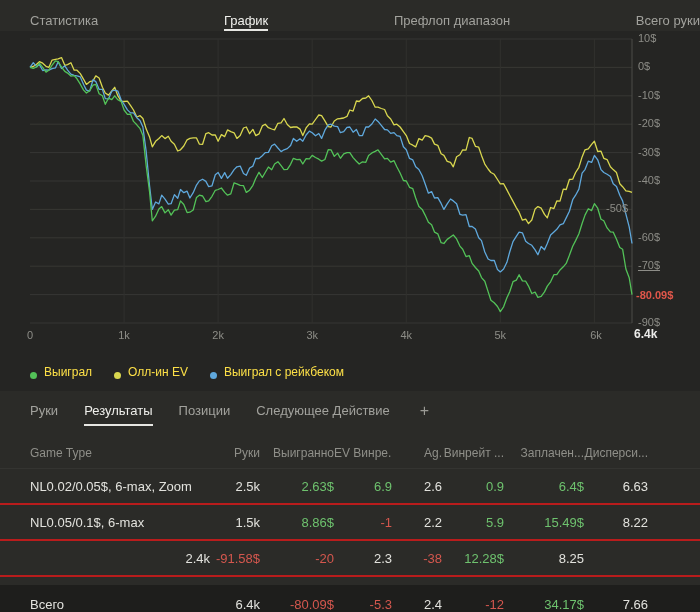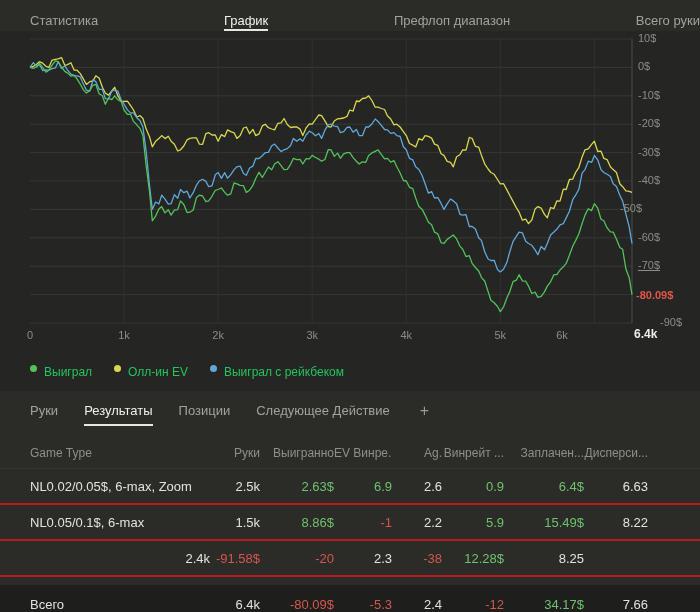--- a/index.html
+++ b/index.html
@@ -17,21 +17,21 @@
   
   .upper{background:#252523;}
   .chart-wrap{position:relative;height:325px;}
   .chart-wrap svg{position:absolute;left:0;top:0;}
   .axis-label{position:absolute;font-size:11px;color:#8d8d87;white-space:nowrap;}
   .x-label{transform:translateX(-50%);}
   .cur-label{position:absolute;left:634px;font-size:11px;font-weight:bold;color:#e0564a;background:#252523;padding:1px 2px;z-index:3;}
   .x-end{position:absolute;left:634px;top:296px;font-size:12px;font-weight:bold;color:#ececea;}
   
   .legend{display:flex;gap:22px;align-items:center;padding:9px 0 12px 30px;}
-  .legend-item{display:flex;align-items:flex-start;gap:7px;font-size:12px;color:#22c55e;cursor:pointer;}
+  .legend-item{display:flex;align-items:flex-end;gap:7px;font-size:12px;color:#fde047;cursor:pointer;}
   .dot{width:7px;height:7px;border-radius:50%;flex:0 0 auto;}
   
   .result-tabs{display:flex;gap:26px;padding:12px 0 0 30px;align-items:flex-start;background:#2b2b28;}
   .plus-tab{font-size:16px;line-height:16px;color:#9a9a94;cursor:pointer;padding:0 4px;}
   
   .table{margin-top:12px;}
   .trow{display:grid;grid-template-columns:180px 50px 74px 58px 50px 62px 80px 64px;
         padding:0 24px 0 30px;align-items:center;height:34px;}
   .trow.header{height:30px;border-bottom:1px solid #343431;}
   .hcell{font-size:12px;color:#8f8f89;text-align:right;white-space:nowrap;overflow:hidden;cursor:pointer;}
@@ -79,32 +79,32 @@
           <path d="M30.0,36.4 L33.3,31.7 L36.6,35.7 L39.4,33.6 L42.7,39.5 L46.0,38.9 L48.8,39.2 L52.1,37.6 L55.4,36.9 L58.2,30.7 L61.5,37.5 L64.8,34.8 L67.6,39.2 L70.9,43.1 L74.2,44.3 L77.0,44.9 L80.3,45.9 L83.6,53.5 L86.4,59.1 L89.7,60.1 L93.0,48.7 L95.8,50.6 L99.1,58.3 L102.4,58.4 L105.3,67.6 L108.5,67.9 L111.8,60.0 L114.7,59.1 L117.9,60.2 L121.2,69.0 L124.1,73.3 L127.4,78.9 L130.6,81.9 L133.5,81.8 L136.8,86.7 L140.1,89.8 L142.9,96.0 L146.2,120.7 L149.5,154.3 L152.3,178.4 L155.6,171.0 L158.9,172.9 L161.7,164.2 L165.0,168.1 L168.3,173.1 L171.1,172.7 L174.4,163.6 L177.7,167.2 L180.5,158.5 L183.8,161.7 L187.1,160.2 L189.9,167.0 L193.2,161.7 L196.5,154.1 L199.3,150.0 L202.6,148.2 L205.9,150.4 L208.7,155.7 L212.0,154.8 L215.3,143.7 L218.1,141.5 L221.4,147.4 L224.7,141.6 L227.5,147.2 L230.8,143.6 L234.1,138.6 L236.9,135.8 L240.2,135.1 L243.5,142.5 L246.3,144.3 L249.6,137.0 L252.9,135.1 L255.8,127.3 L259.0,127.5 L262.3,124.7 L265.2,121.6 L268.4,121.4 L271.7,114.8 L274.6,113.1 L277.9,117.0 L281.1,120.6 L284.0,118.8 L287.3,117.6 L290.6,114.5 L293.4,107.4 L296.7,110.3 L300.0,107.8 L302.8,110.2 L306.1,104.0 L309.4,100.1 L312.2,101.7 L315.5,104.8 L318.8,102.5 L321.6,107.4 L324.9,99.2 L328.2,93.8 L331.0,93.2 L334.3,95.1 L337.6,95.6 L340.4,101.7 L343.7,100.7 L347.0,96.3 L349.8,96.0 L353.1,101.2 L356.4,98.5 L359.2,104.6 L362.5,104.5 L365.8,95.9 L368.6,96.0 L371.9,93.0 L375.2,88.0 L378.0,90.4 L381.3,94.4 L384.6,98.5 L387.4,98.9 L390.7,102.4 L394.0,101.6 L396.8,104.6 L400.1,105.4 L403.4,115.8 L406.3,118.8 L409.5,127.4 L412.8,128.9 L415.7,135.8 L418.9,138.5 L422.2,144.7 L425.1,152.8 L428.4,162.2 L431.6,160.6 L434.5,167.0 L437.8,166.6 L441.1,172.4 L443.9,178.4 L447.2,172.9 L450.5,168.0 L453.3,169.9 L456.6,172.7 L459.9,183.3 L462.7,184.1 L466.0,183.6 L469.3,195.5 L472.1,195.4 L475.4,198.1 L478.7,206.7 L481.5,209.6 L484.8,221.0 L488.1,228.0 L490.9,229.5 L494.2,229.3 L497.5,238.6 L500.3,240.9 L503.6,238.0 L506.9,231.3 L509.7,221.0 L513.0,210.6 L516.3,205.3 L519.1,201.1 L522.4,201.8 L525.7,210.3 L528.5,212.5 L531.8,214.3 L535.1,218.9 L537.9,223.8 L541.2,215.5 L544.5,218.8 L547.3,212.5 L550.6,204.0 L553.9,201.0 L556.8,198.3 L560.0,193.9 L563.3,192.7 L566.2,186.9 L569.4,180.2 L572.7,168.7 L575.6,164.2 L578.9,158.1 L582.1,142.2 L585.0,138.6 L588.3,130.2 L591.6,131.4 L594.4,124.4 L597.7,128.8 L601.0,138.6 L603.8,141.5 L607.1,143.3 L610.4,145.5 L613.2,152.8 L616.5,155.5 L619.8,164.3 L622.6,169.9 L625.9,183.2 L629.2,195.9 L632.0,212.5" fill="none" stroke="#5fa8dc" stroke-width="1.3" stroke-linejoin="round"></path>
           <path d="M30.0,36.4 L33.3,37.4 L36.6,36.0 L39.4,32.1 L42.7,36.4 L46.0,41.1 L48.8,39.2 L52.1,34.2 L55.4,29.8 L58.2,30.7 L61.5,36.0 L64.8,40.4 L67.6,42.1 L70.9,45.1 L74.2,44.6 L77.0,47.8 L80.3,53.2 L83.6,59.1 L86.4,62.0 L89.7,59.6 L93.0,54.2 L95.8,53.4 L99.1,62.8 L102.4,64.7 L105.3,73.3 L108.5,67.1 L111.8,68.6 L114.7,64.8 L117.9,68.8 L121.2,70.6 L124.1,79.0 L127.4,83.3 L130.6,83.2 L133.5,90.4 L136.8,93.8 L140.1,97.7 L142.9,104.6 L146.2,135.0 L149.5,160.3 L152.3,189.8 L155.6,185.2 L158.9,178.0 L161.7,175.6 L165.0,181.9 L168.3,178.7 L171.1,184.1 L174.4,179.2 L177.7,178.6 L180.5,169.9 L183.8,173.5 L187.1,181.6 L189.9,181.2 L193.2,179.0 L196.5,166.4 L199.3,164.2 L202.6,165.0 L205.9,170.7 L208.7,169.9 L212.0,165.3 L215.3,159.3 L218.1,158.5 L221.4,157.0 L224.7,161.4 L227.5,164.2 L230.8,162.9 L234.1,151.8 L236.9,152.8 L240.2,154.3 L243.5,154.7 L246.3,161.4 L249.6,159.2 L252.9,154.3 L255.8,147.2 L259.0,141.3 L262.3,146.5 L265.2,141.5 L268.4,136.0 L271.7,138.7 L274.6,133.0 L277.9,130.7 L281.1,134.7 L284.0,138.6 L287.3,138.4 L290.6,133.3 L293.4,127.3 L296.7,128.6 L300.0,128.4 L302.8,133.0 L306.1,127.6 L309.4,127.8 L312.2,124.4 L315.5,126.5 L318.8,128.2 L321.6,130.1 L324.9,128.5 L328.2,118.7 L331.0,118.8 L334.3,125.4 L337.6,122.1 L340.4,127.3 L343.7,122.9 L347.0,121.6 L349.8,121.6 L353.1,126.6 L356.4,130.2 L359.2,133.0 L362.5,130.8 L365.8,131.3 L368.6,124.4 L371.9,121.9 L375.2,120.4 L378.0,118.8 L381.3,123.3 L384.6,127.9 L387.4,127.3 L390.7,131.2 L394.0,129.7 L396.8,135.8 L400.1,142.0 L403.4,149.5 L406.3,150.0 L409.5,156.3 L412.8,157.7 L415.7,167.0 L418.9,175.5 L422.2,178.4 L425.1,184.1 L428.4,191.2 L431.6,193.8 L434.5,201.1 L437.8,202.8 L441.1,211.7 L443.9,212.5 L447.2,208.4 L450.5,206.0 L453.3,204.0 L456.6,207.9 L459.9,215.1 L462.7,218.2 L466.0,225.6 L469.3,224.6 L472.1,232.4 L475.4,236.5 L478.7,240.0 L481.5,246.6 L484.8,250.3 L488.1,260.6 L490.9,269.3 L494.2,271.8 L497.5,275.5 L500.3,280.6 L503.6,275.8 L506.9,266.7 L509.7,260.8 L513.0,250.7 L516.3,249.2 L519.1,243.7 L522.4,249.9 L525.7,250.2 L528.5,255.1 L531.8,262.5 L535.1,261.1 L537.9,266.4 L541.2,265.4 L544.5,260.9 L547.3,255.1 L550.6,250.8 L553.9,243.7 L556.8,243.7 L560.0,239.0 L563.3,235.8 L566.2,232.4 L569.4,224.3 L572.7,215.2 L575.6,209.6 L578.9,202.8 L582.1,192.5 L585.0,184.1 L588.3,177.8 L591.6,179.6 L594.4,172.7 L597.7,177.2 L601.0,188.2 L603.8,189.8 L607.1,196.9 L610.4,200.9 L613.2,201.1 L616.5,208.3 L619.8,216.5 L622.6,218.2 L625.9,238.0 L629.2,246.7 L632.0,263.6" fill="none" stroke="#53c258" stroke-width="1.3" stroke-linejoin="round"></path>
         </svg>
       <div id="chartLabels">
           <div class="axis-label" style="left: 638px; top: 1px;">10$</div>
           <div class="axis-label" style="left: 638px; top: 29.4px;">0$</div>
           <div class="axis-label" style="left: 638px; top: 57.8px;">-10$</div>
           <div class="axis-label" style="left: 638px; top: 86.2px;">-20$</div>
           <div class="axis-label" style="left: 638px; top: 114.6px;">-30$</div>
           <div class="axis-label" style="left: 638px; top: 143px;">-40$</div>
-          <div class="axis-label" style="left: 620px; top: 171.4px;">-50$</div>
+          <div class="axis-label" style="left: 606px; top: 171.4px;">-50$</div>
           <div class="axis-label" style="left: 638px; top: 199.8px;">-60$</div>
           <div class="axis-label" style="left: 638px; top: 228.2px; text-decoration: underline;">-70$</div>
           <div class="axis-label" style="left: 638px; top: 256.6px;">-80$</div>
-          <div class="axis-label" style="left: 660px; top: 285px;">-90$</div>
+          <div class="axis-label" style="left: 638px; top: 285px;">-90$</div>
           <div class="axis-label x-label" style="left: 30px; top: 298px;">0</div>
           <div class="axis-label x-label" style="left: 124.062px; top: 298px;">1k</div>
           <div class="axis-label x-label" style="left: 218.125px; top: 298px;">2k</div>
           <div class="axis-label x-label" style="left: 312.188px; top: 298px;">3k</div>
           <div class="axis-label x-label" style="left: 406.25px; top: 298px;">4k</div>
           <div class="axis-label x-label" style="left: 500.312px; top: 298px;">5k</div>
-          <div class="axis-label x-label" style="left: 562px; top: 298px;">6k</div>
+          <div class="axis-label x-label" style="left: 596px; top: 298px;">6k</div>
         </div>
       <div class="cur-label" id="curLabel" style="top: 256.856px;">-80.09$</div>
       <div class="x-end">6.4k</div>
     </div>
     <div class="legend" id="legend">
         <div class="legend-item">
           <span class="dot" style="background: rgb(83, 194, 88);"></span>
           <span>Выиграл</span>
         </div>
         <div class="legend-item">

